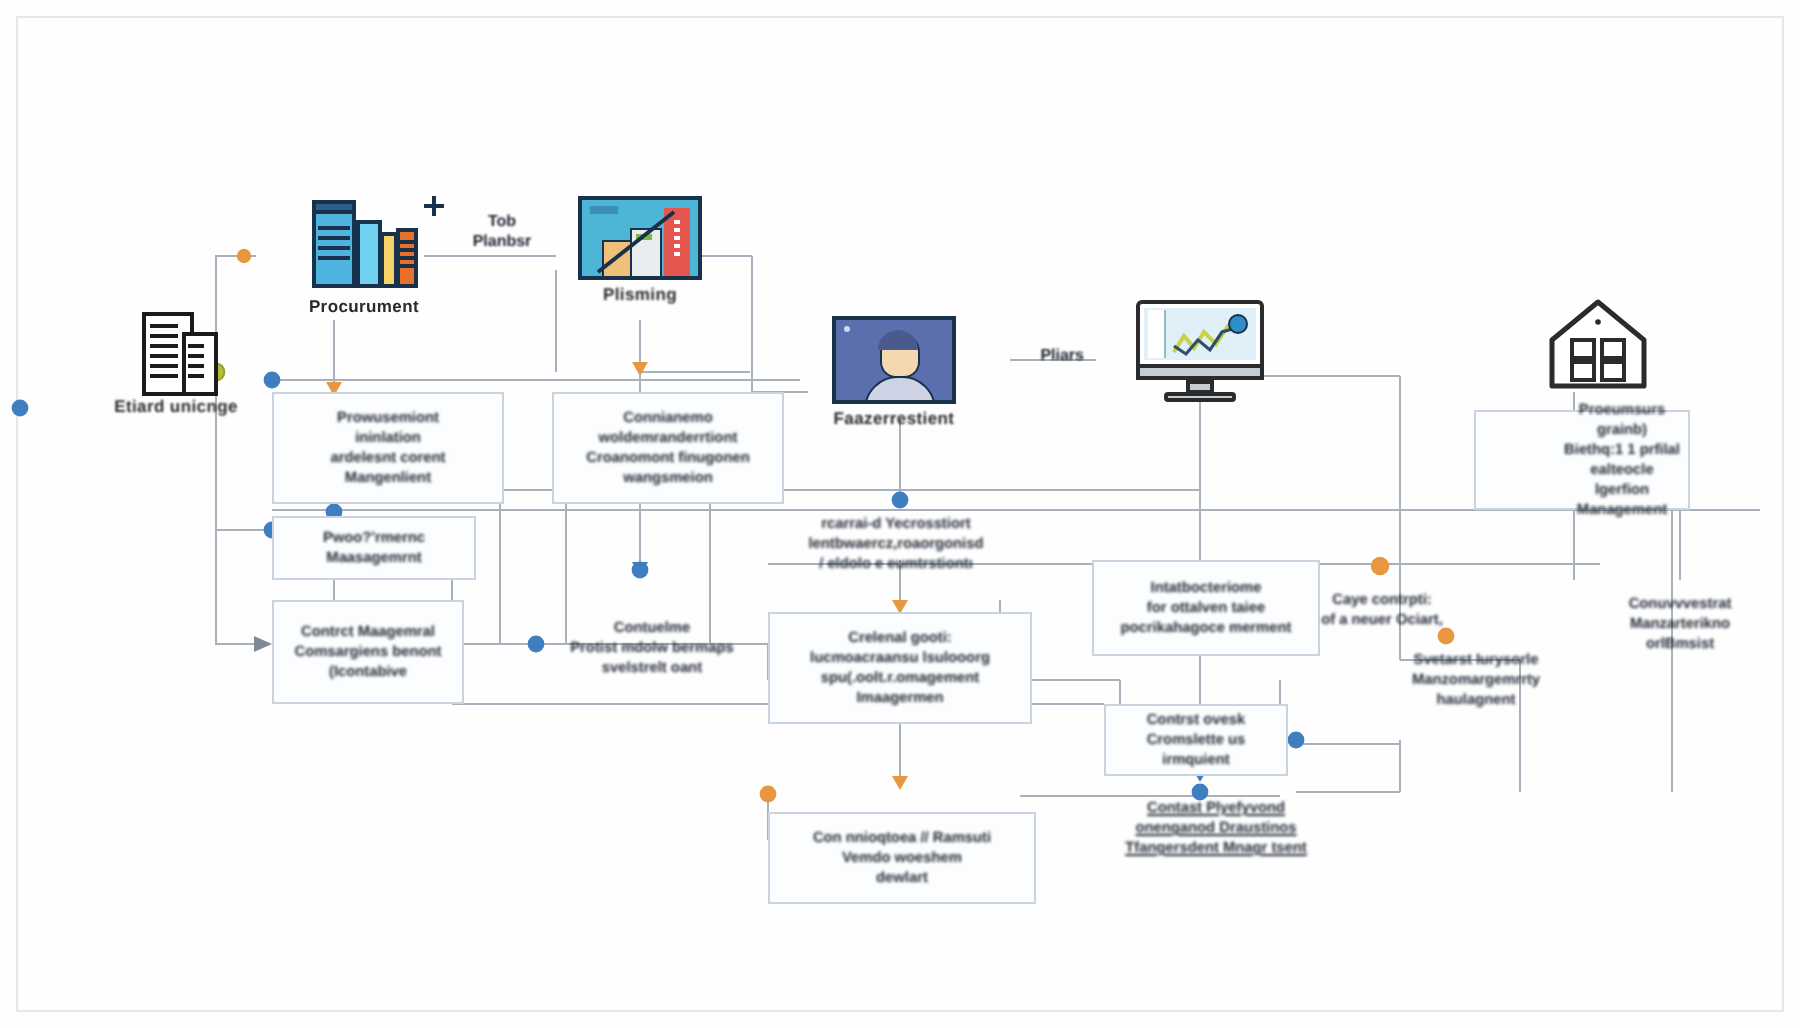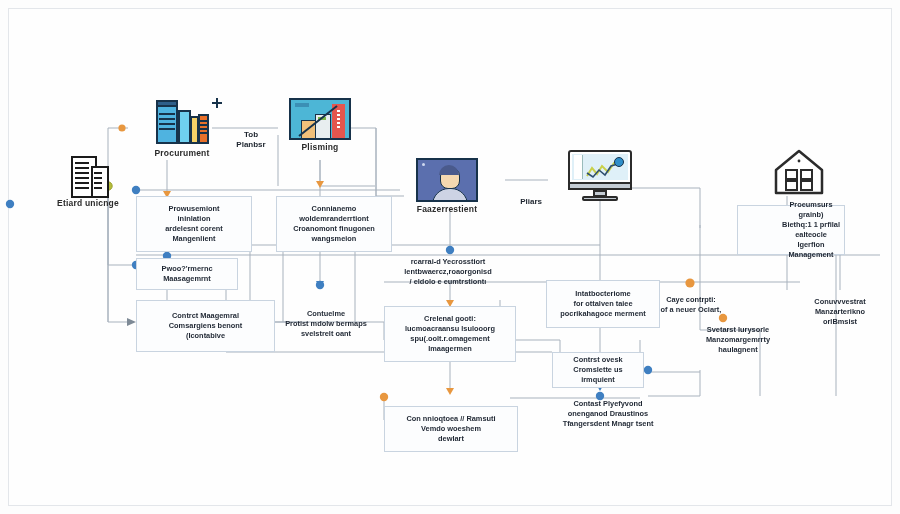--- a/index.html
+++ b/index.html
@@ -13,21 +13,21 @@
   .icon-node{position:absolute;text-align:center;}
   .icon-node .cap{font-size:8.5px;font-weight:bold;color:#2b2b2b;
       margin-top:3px;letter-spacing:.2px;line-height:1.1;}
 
   .box{position:absolute;box-sizing:border-box;border:1px solid #c9d4e0;
        background:#fcfdfe;display:flex;align-items:center;justify-content:center;
        text-align:center;padding:3px 4px;}
   .box .t{font-size:7.4px;line-height:1.35;color:#1f2733;font-weight:bold;}
   .box.plain{border:none;background:transparent;}
   .edgelabel{position:absolute;text-align:center;font-size:8px;
-      font-weight:bold;color:#1d242e;line-height:1.25;margin-top:24px;}
+      font-weight:bold;color:#1d242e;line-height:1.25;}
 
   .blur{filter:blur(.45px);}
   .blur2{filter:blur(.7px);}
 
   
   .ic{position:relative;margin:0 auto;}
   .ic-office{width:42px;height:44px;}
   .ic-office .b1{position:absolute;left:4px;top:4px;width:22px;height:38px;
       border:2px solid #1b1b1b;background:#fff;}
   .ic-office .b2{position:absolute;left:24px;top:14px;width:14px;height:28px;
@@ -296,21 +296,21 @@
 woldemranderrtiont
 Croanomont finugonen
 wangsmeion</div>
   </div>
 
   <div class="box" style="left:136px;top:258px;width:102px;height:32px;">
     <div class="t blur2" style="white-space:pre-line;">Pwoo?'rmernc
 Maasagemrnt</div>
   </div>
 
-  <div class="box" style="left:136px;top:300px;width:139px;height:52px;">
+  <div class="box" style="left:136px;top:300px;width:96px;height:52px;">
     <div class="t blur2" style="white-space:pre-line;">Contrct Maagemral
 Comsargiens benont
 (Icontabive</div>
   </div>
 
   <div class="box plain" style="left:268px;top:303px;width:116px;height:42px;">
     <div class="t blur2" style="white-space:pre-line;">Contuelme
 Protist mdolw bermaps
 svelstrelt oant</div>
   </div>
@@ -339,21 +339,21 @@
 Vemdo woeshem
 dewlart</div>
   </div>
 
   <div class="box" style="left:552px;top:352px;width:92px;height:36px;">
     <div class="t blur2" style="white-space:pre-line;">Contrst ovesk
 Cromslette us irmquient</div>
   </div>
 
   <div class="box plain" style="left:542px;top:392px;width:132px;height:44px;">
-    <div class="t blur2" style="white-space:pre-line;">Contast Plyefyvond
+    <div class="t blur2" style="white-space:pre-line;text-decoration:underline;">Contast Plyefyvond
 onenganod Draustinos
 Tfangersdent Mnagr tsent</div>
   </div>
 
   <div class="box plain" style="left:640px;top:290px;width:102px;height:30px;">
     <div class="t blur2" style="white-space:pre-line;">Caye contrpti:
 of a neuer Ociart,</div>
   </div>
 
   <div class="box plain" style="left:684px;top:318px;width:108px;height:44px;">

